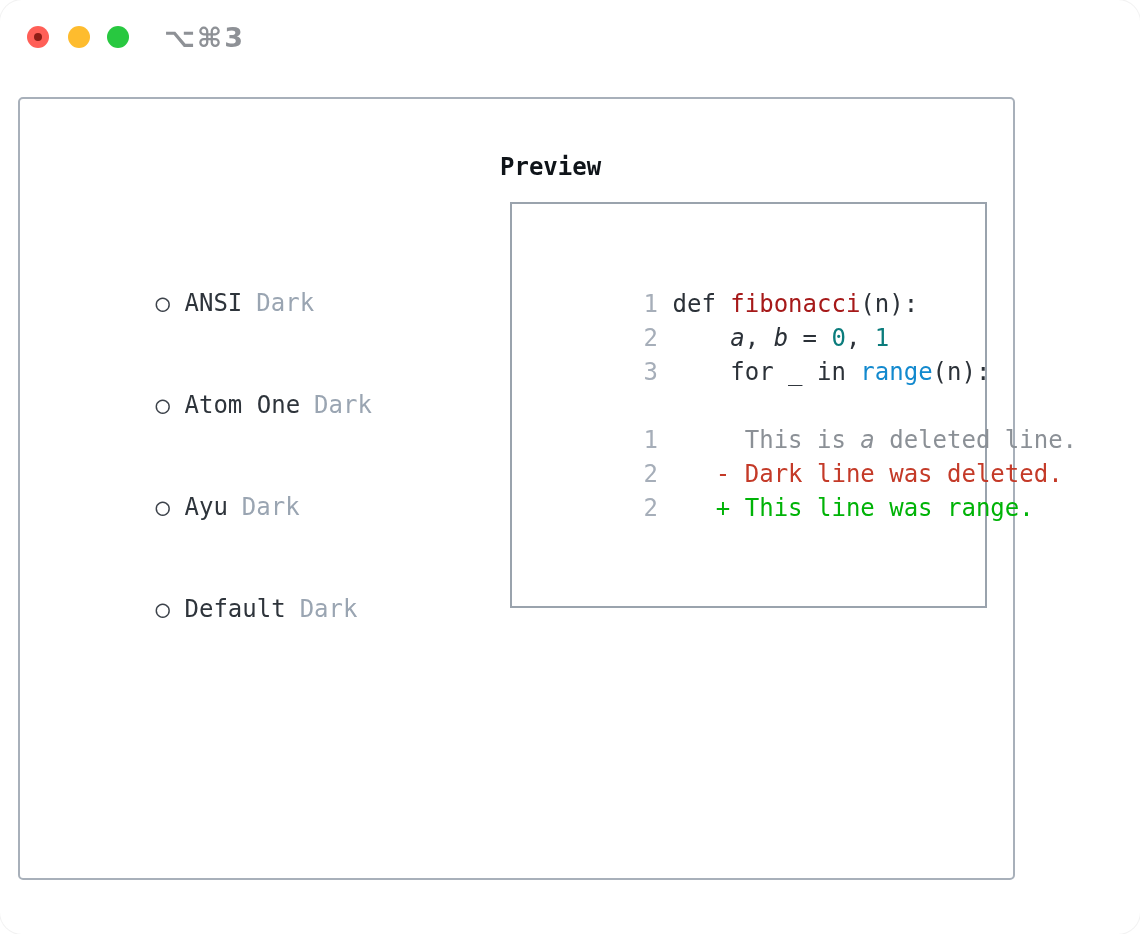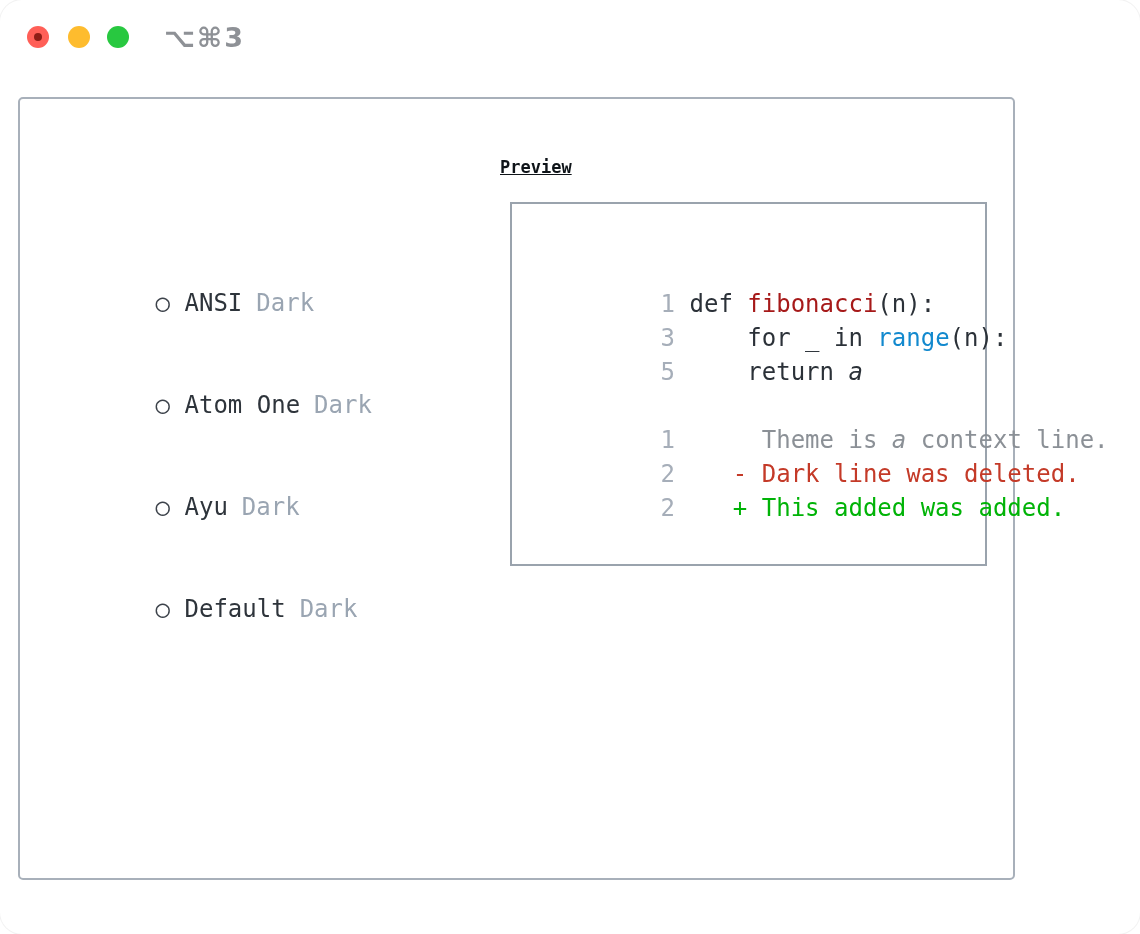--- a/index.html
+++ b/index.html
@@ -34,27 +34,27 @@
     border:2px solid var(--panel-border);border-radius:5px;background:#fff;
   }
   .left-col{position:absolute;left:20px;top:51px;font-size:24px;line-height:34px;white-space:pre;}
   .row{height:34px;}
   .pfx{display:inline-block;width:2ch;color:#3c424a;}
   .hdr .pfx, .hdr .lbl{font-weight:bold;color:#0f1419;}
   .nm{color:#2e343b;}
   .vr{color:var(--muted);margin-left:14px;}
   
   .preview-heading{
-    position:absolute;left:480px;top:51px;font-size:17px;line-height:34px;
-    font-weight:bold;color:#0f1419;text-decoration:underline;
+    position:absolute;left:480px;top:51px;font-size:24px;line-height:34px;
+    font-weight:bold;color:#0f1419;
   }
   .preview-box{
-    position:absolute;left:490px;top:103px;width:477px;height:364px;
+    position:absolute;left:490px;top:103px;width:477px;height:406px;
     border:2px solid var(--box-border);background:#fff;
-    padding:49px 0 0 33px;
+    padding:49px 0 0 16px;
   }
   .pline{height:34px;line-height:34px;font-size:24px;white-space:pre;}
   .ln{display:inline-block;width:2ch;color:var(--linenum);}
   .t-plain{color:#2b3138;}
   .t-fn{color:var(--function-red,#a61919);}
   .t-num{color:var(--number-teal,#0b7c7c);}
   .t-blue{color:var(--builtin-blue,#1289ce);}
   .t-var{color:#2b3138;font-style:italic;}
   .t-ctx{color:#8b9096;}
   .t-ctx.t-var{color:#8b9096;}
@@ -108,31 +108,31 @@
       
     </div>
 
     <div class="preview-heading">Preview</div>
 
     <div class="preview-box">
       <div class="pline">
         <span class="ln">1</span><span class="t-plain">def </span><span class="t-fn">fibonacci</span><span class="t-plain">(n):</span>
       </div>
       <div class="pline">
-        <span class="ln">3</span><span class="t-plain">    for _ in </span><span class="t-blue">range</span><span class="t-plain">(n):</span>
+        <span class="ln">2</span><span class="t-plain">    </span><span class="t-var">a</span><span class="t-plain">, </span><span class="t-var">b</span><span class="t-plain"> = </span><span class="t-num">0</span><span class="t-plain">, </span><span class="t-num">1</span>
       </div>
       <div class="pline">
-        <span class="ln">5</span><span class="t-plain">    return </span><span class="t-var">a</span>
+        <span class="ln">3</span><span class="t-plain">    for _ in </span><span class="t-blue">range</span><span class="t-plain">(n):</span>
       </div>
       <div class="pline"></div>
       <div class="pline">
-        <span class="ln">1</span><span class="t-ctx">     Theme is </span><span class="t-ctx t-var">a</span><span class="t-ctx"> context line.</span>
+        <span class="ln">1</span><span class="t-ctx">     This is </span><span class="t-ctx t-var">a</span><span class="t-ctx"> deleted line.</span>
       </div>
       <div class="pline">
         <span class="ln">2</span><span class="t-del">   - Dark line was deleted.</span>
       </div>
       <div class="pline">
-        <span class="ln">2</span><span class="t-add">   + This added was added.</span>
+        <span class="ln">2</span><span class="t-add">   + This line was range.</span>
       </div>
     </div>
 
   </div>
 </div>
 
 </body></html>

